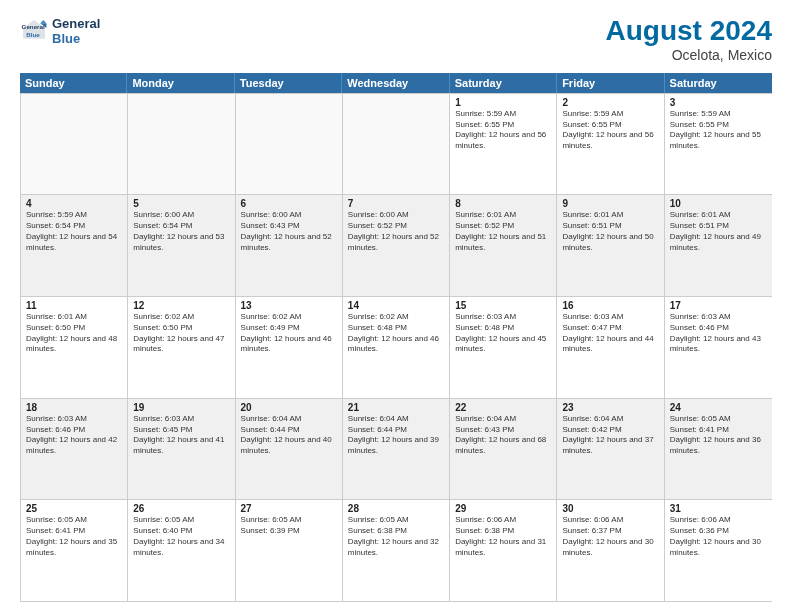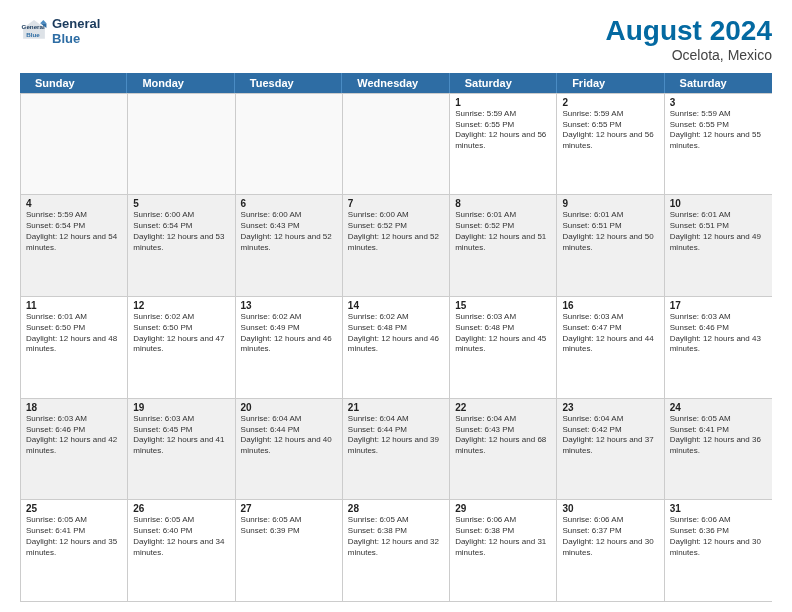--- a/index.html
+++ b/index.html
@@ -53,21 +53,21 @@
     }
     .cal-header {
       display: grid;
       grid-template-columns: repeat(7, 1fr);
       background: #2e6da4;
     }
     .cal-header-cell {
       color: #fff;
       font-size: 11px;
       font-weight: bold;
-      padding: 4px 15px;
+      padding: 4px 5px;
       border-right: 1px solid #4a8cc4;
     }
     .cal-header-cell:last-child { border-right: none; }
     .cal-body {
       flex: 1;
       display: grid;
       grid-template-rows: repeat(5, 1fr);
       border-left: 1px solid #ccc;
       border-bottom: 1px solid #ccc;
     }

